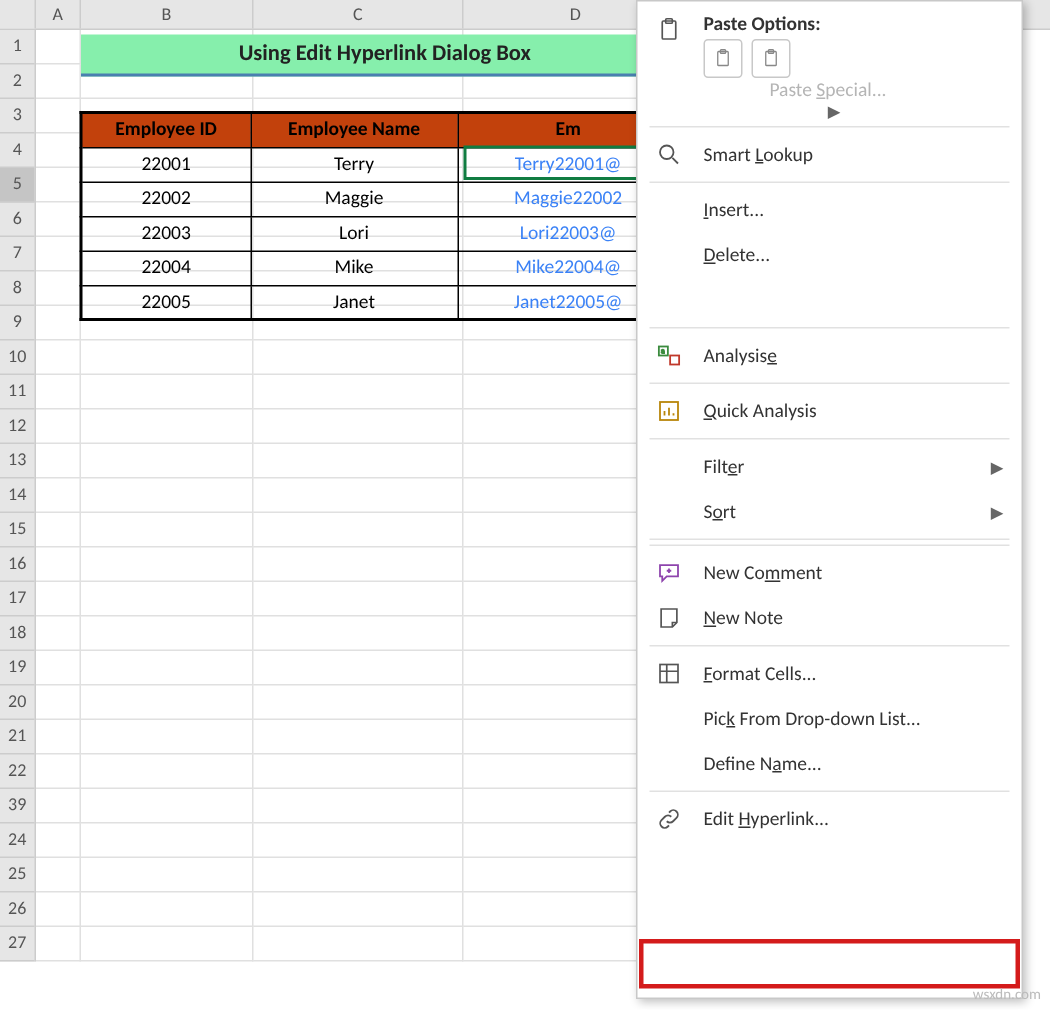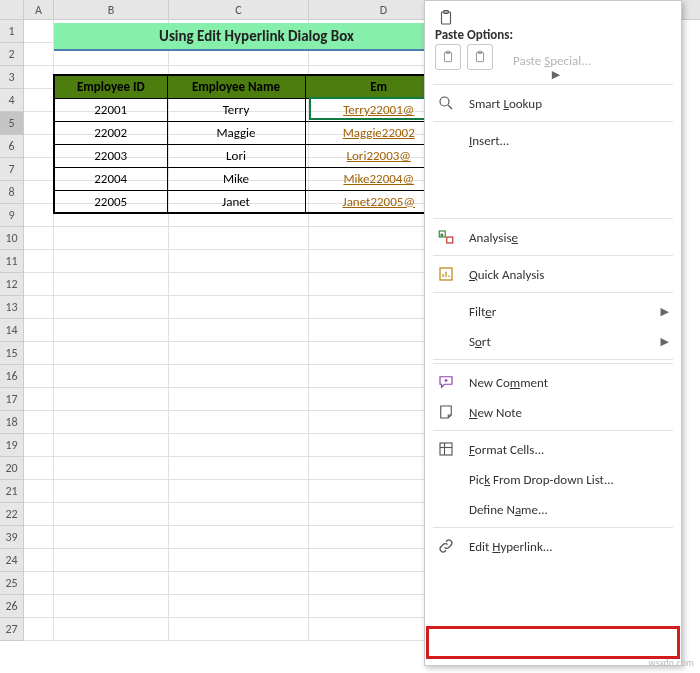--- a/index.html
+++ b/index.html
@@ -32,34 +32,34 @@
       font-weight:bold; font-size:15px; color:#222;
     }
     .data-table {
       position:absolute; top:74px; left:53px;
       border-collapse:collapse; border:2px solid #000;
     }
     .data-table th, .data-table td {
       border:1px solid #000; height:23px; text-align:center; font-size:13px;
       padding:0 6px;
     }
-    .data-table th { background:#4d7c0f; font-weight:bold;margin-left:23px; }
-    .data-table td.link { color:#a16207; text-decoration:underline; }
+    .data-table th { background:#c2410c; font-weight:bold;margin-left:23px; }
+    .data-table td.link { color:#3b82f6; }
     .th-b{width:113px;} .th-c{width:138px;} .th-d{width:148px;}
     .selected-cell {
       position:absolute; top:97px; left:309px; width:150px; height:23px;
       border:2px solid #107c41; pointer-events:none;
     }
     .context-menu {
       position:absolute; top:0; left:424px; width:258px; height:666px;
       background:#fff; border:1px solid #c8c8c8; box-shadow:2px 2px 6px rgba(0,0,0,0.25);
       padding:4px 0; font-size:13px; color:#333;
     }
     .cm-row { display:flex; align-items:center; height:30px; padding:0 12px 0 10px; position:relative;}
-    .cm-row.tall { height:46px; align-items:flex-start; padding-top:4px;flex-direction:column;}
+    .cm-row.tall { height:46px; align-items:flex-start; padding-top:4px;}
     .cm-icon { width:22px; height:22px; margin-right:12px; display:flex; align-items:center; justify-content:center; color:#555;}
     .cm-icon svg { width:18px; height:18px; }
     .cm-label { flex:1; }
     .cm-label .ul { text-decoration:underline; }
     .cm-arrow { color:#666; font-size:11px; margin-left:8px;}
     .cm-sep { height:1px; background:#e1e1e1; margin:3px 8px; }
     .cm-bold { font-weight:bold; }
     .cm-disabled { color:#b5b5b5;flex-direction:column; }
     .cm-disabled .cm-icon { color:#c8c8c8; }
     .paste-icons { display:flex; gap:6px; margin-top:2px;}
@@ -385,20 +385,21 @@
       </span>
     <span class="cm-label"><span>Smart </span><span class="ul">L</span><span>ookup</span></span>
   </div>
   <div class="cm-sep"></div>
   <div class="cm-row">
     <span class="cm-icon"></span>
     <span class="cm-label"><span class="ul">I</span><span>nsert...</span></span>
   </div>
   <div class="cm-row">
     <span class="cm-icon"></span>
+    <span class="cm-label"><span class="ul">D</span><span>elete...</span></span>
   </div>
   <div class="cm-row">
     <span class="cm-icon"></span>
   </div>
   <div class="cm-sep"></div>
   <div class="cm-row">
     <span class="cm-icon">
         <svg viewBox="0 0 24 24" fill="none" stroke="#3b8b3e" stroke-width="1.6">
           <rect x="3" y="4" width="8" height="8"></rect>
           <rect x="13" y="12" width="8" height="8" stroke="#c0392b"></rect>

